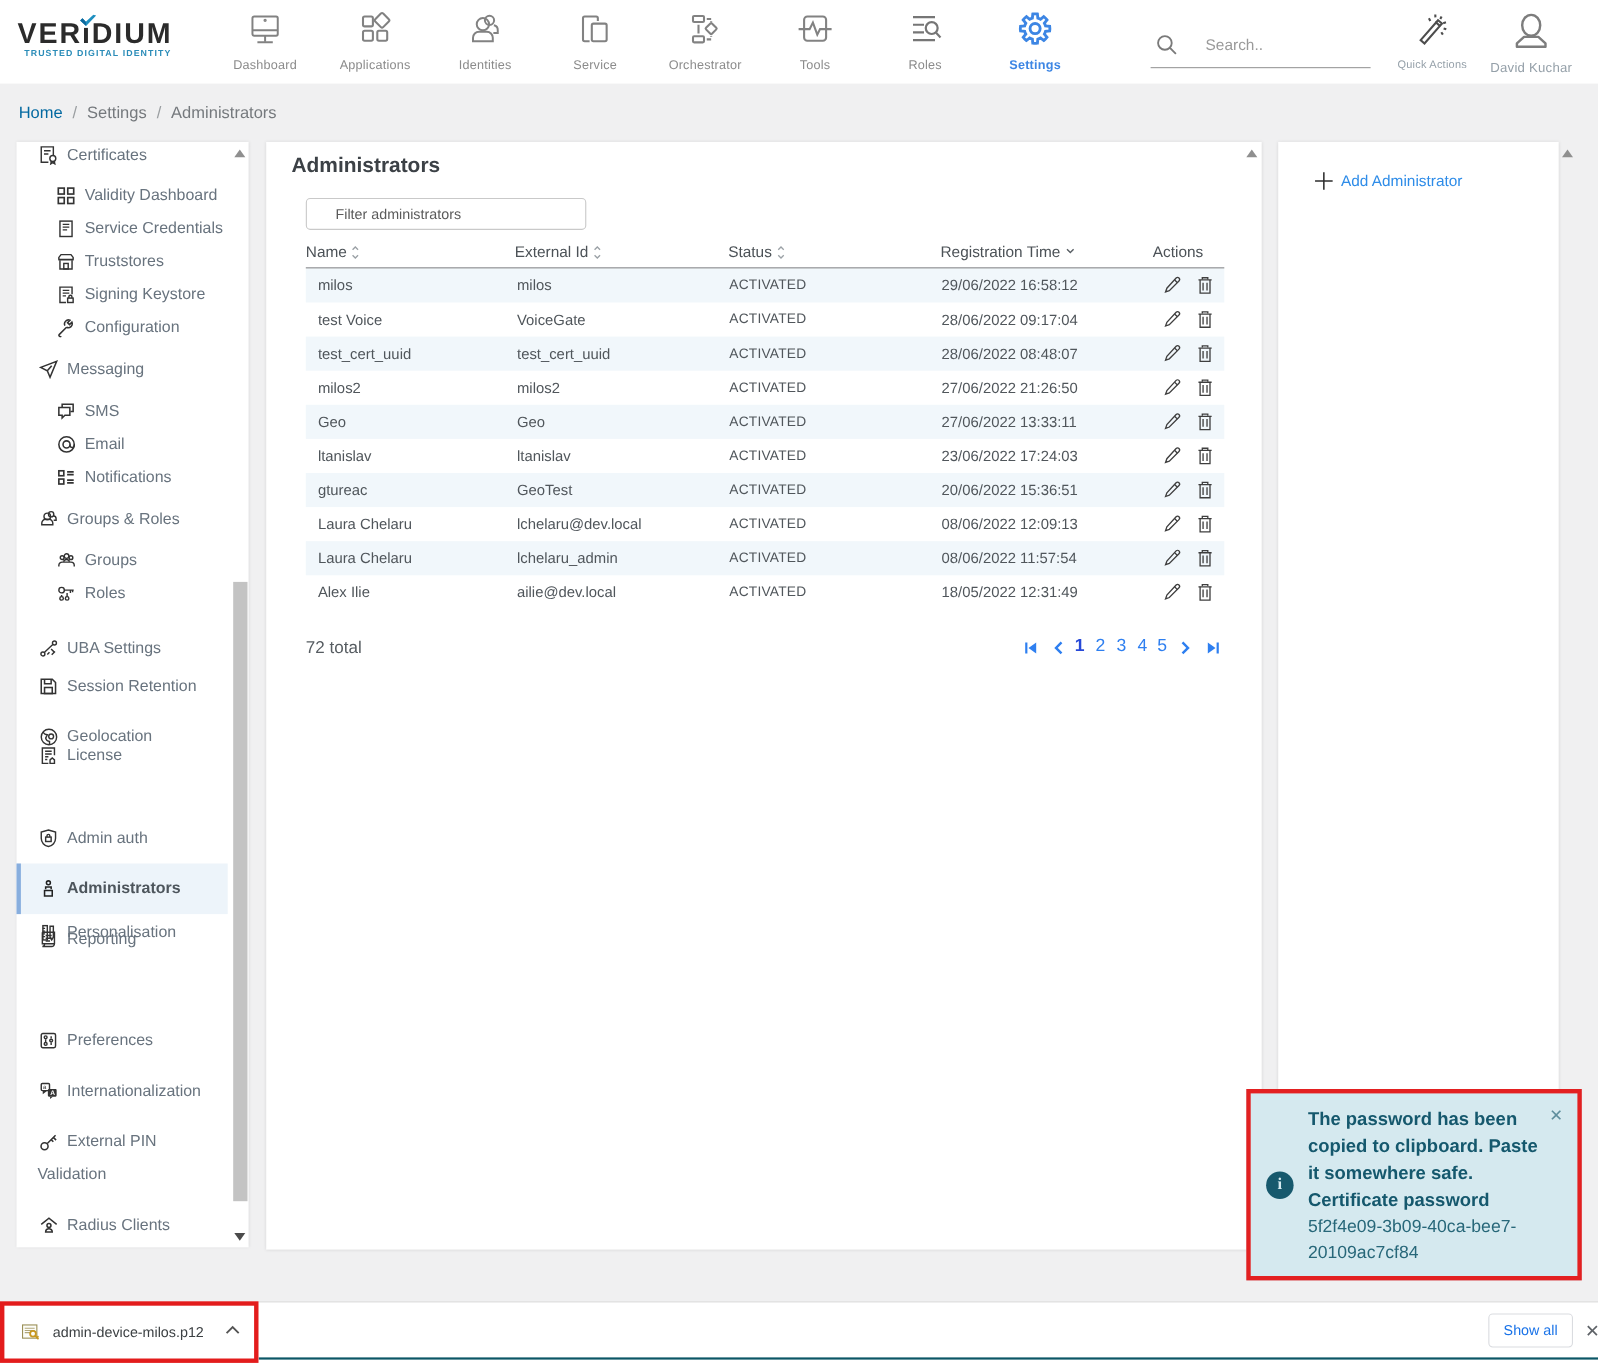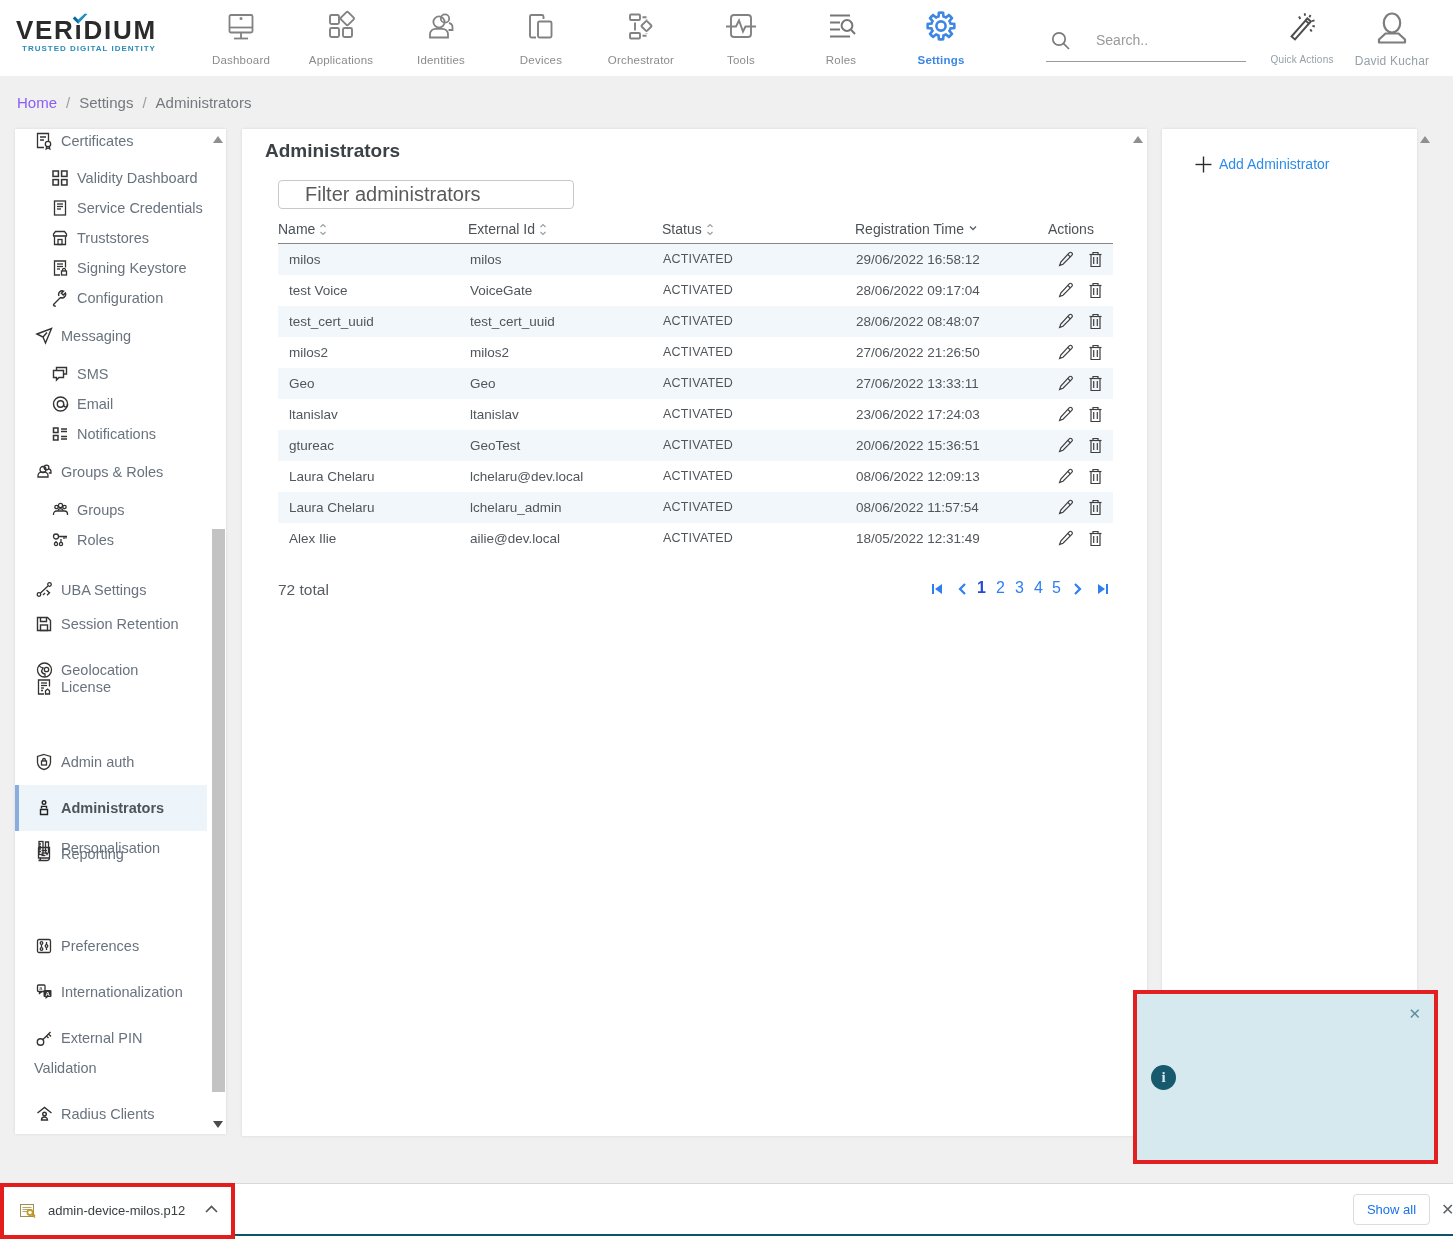--- a/index.html
+++ b/index.html
@@ -10,36 +10,36 @@
 #sidecard{left:15px;top:129px;width:211px;height:1005px}
 #maincard{left:242px;top:129px;width:905px;height:1007px}
 #rightcard{left:1162px;top:129px;width:255px;height:1007px}
 
 .navitem{position:absolute;top:0;width:100px;height:76px;text-align:center}
 .navlab{position:absolute;top:54px;width:100%;font-size:11.5px;color:#8b8b8b;letter-spacing:.2px}
 .navlab.blue{color:#3d86e4;font-weight:bold}
 .navic{position:absolute;left:50%;transform:translateX(-50%);top:10px}
 
 #crumb{left:17px;top:94px;font-size:15px;color:#75797d}
-#crumb a{color:#8b5cf6;text-decoration:none}
+#crumb a{color:#0369a1;text-decoration:none}
 #crumb .sep{color:#9a9ea1;padding:0 9px}
 
 .sitem{position:absolute;left:0;width:211px;font-size:14.5px;color:#68737e;white-space:nowrap}
 .sitem .ic{position:absolute;top:50%;transform:translateY(-50%)}
 .l1 .ic{left:35px}.l1 .tx{margin-left:61px}
 .l2 .ic{left:51px}.l2 .tx{margin-left:77px}
 #active-item{left:15px;top:785px;width:192px;height:46px;background:#edf4fa;border-left:4px solid #88aede}
 
 .sb-arrow{position:absolute;width:0;height:0}
 .up{border-left:5px solid transparent;border-right:5px solid transparent;border-bottom:7px solid #8f8f8f}
 .down{border-left:5px solid transparent;border-right:5px solid transparent;border-top:7px solid #4b4b4b}
 #sidethumb{left:212px;top:529px;width:13px;height:563px;background:#c3c3c3}
 
 #title{left:265px;top:140px;font-size:19px;font-weight:bold;color:#3c4146}
-#filter{left:278px;top:180px;width:296px;height:29px;border:1px solid #c9c9c9;border-radius:4px;font-size:20px;color:#5a5a5a;line-height:27px;padding-left:26px}
+#filter{left:278px;top:180px;width:255px;height:29px;border:1px solid #c9c9c9;border-radius:4px;font-size:13px;color:#5a5a5a;line-height:27px;padding-left:26px}
 .th{position:absolute;top:221px;font-size:14px;color:#4c5257}
 #thead-line{left:278px;top:243px;width:835px;height:1px;background:#85878a;z-index:3}
 .row{position:absolute;left:278px;width:835px;height:31px}
 .row.alt{background:#f1f7fb}
 .cell{position:absolute;top:0;line-height:31px;font-size:13.5px;color:#50565b;white-space:nowrap}
 .cell.st{font-size:12.5px;letter-spacing:.2px}
 .c1{left:11px}.c2{left:192px}.c3{left:385px}.c4{left:578px}
 .aicon{position:absolute;top:7px}
 #total{left:278px;top:581px;font-size:15.5px;color:#565c61}
 #pager{position:absolute;left:925px;top:579px;width:190px;height:20px}
@@ -99,21 +99,21 @@
 <div class="navitem" style="left:391px">
     <div class="navlab">Identities</div>
 <svg class="navic" width="36" height="40" viewBox="0 0 36 40" fill="none" stroke="#828282" stroke-width="1.8">
       <circle cx="22" cy="8.5" r="4.2"></circle>
       <path d="M26 13 a4.5 4.5 0 0 1 3.5 4.7 l0 2.3 l-4 0"></path>
       <circle cx="16" cy="12" r="5.6"></circle>
       <path d="M7 27.5 l0 -3.2 a5.5 5.5 0 0 1 5.5 -5.5 l7 0 a5.5 5.5 0 0 1 5.5 5.5 l0 3.2 Z"></path>
     </svg>
   </div>
 <div class="navitem" style="left:491px">
-    <div class="navlab">Devices</div>
+    <div class="navlab">Service</div>
 <svg class="navic" width="36" height="40" viewBox="0 0 36 40" fill="none" stroke="#828282" stroke-width="1.9">
       <path d="M20.5 9 L20.5 6.5 a1.5 1.5 0 0 0 -1.5 -1.5 L8.5 5 a1.5 1.5 0 0 0 -1.5 1.5 L7 26 a1.5 1.5 0 0 0 1.5 1.5 L13 27.5"></path>
       <rect x="15" y="11.5" width="13.5" height="16" rx="1.5"></rect>
     </svg>
   </div>
 <div class="navitem" style="left:591px">
     <div class="navlab">Orchestrator</div>
 <svg class="navic" width="36" height="40" viewBox="0 0 36 40" fill="none" stroke="#828282" stroke-width="1.9">
       <rect x="7" y="4.5" width="10" height="5.5" rx="1"></rect>
       <rect x="7" y="23" width="10" height="5.5" rx="1"></rect>
@@ -557,20 +557,28 @@
 
 <div class="sb-arrow up" style="left:1133px;top:136px"></div>
 <div class="sb-arrow up" style="left:1420px;top:136px"></div>
 <div class="sb-arrow up" style="left:213px;top:136px"></div>
 <div class="abs" id="sidethumb"></div>
 <div class="sb-arrow down" style="left:213px;top:1121px"></div>
 
 <div class="abs" id="toast">
 <div class="info">i</div>
 <div class="x">✕</div>
+<div class="tx">
+      <div>The password has been</div>
+      <div>copied to clipboard. Paste</div>
+      <div>it somewhere safe.</div>
+      <div>Certificate password</div>
+      <div class="norm">5f2f4e09-3b09-40ca-bee7-</div>
+      <div class="norm">20109ac7cf84</div>
+    </div>
 </div>
 
 <div class="abs" id="dlbar"></div>
 <div class="abs" id="tealline"></div>
 <div class="abs" id="redbox"></div>
 <svg class="abs" style="left:19px;top:1202px" width="18" height="18" viewBox="0 0 18 18">
     <rect x="1.5" y="2.5" width="13" height="12" fill="#fdfdf8" stroke="#9a8f56" stroke-width="1"></rect>
     <line x1="3.5" y1="5.5" x2="12.5" y2="5.5" stroke="#b0a67a" stroke-width="1"></line>
     <line x1="3.5" y1="7.5" x2="12.5" y2="7.5" stroke="#b0a67a" stroke-width="1"></line>
     <line x1="3.5" y1="9.5" x2="9" y2="9.5" stroke="#b0a67a" stroke-width="1"></line>

